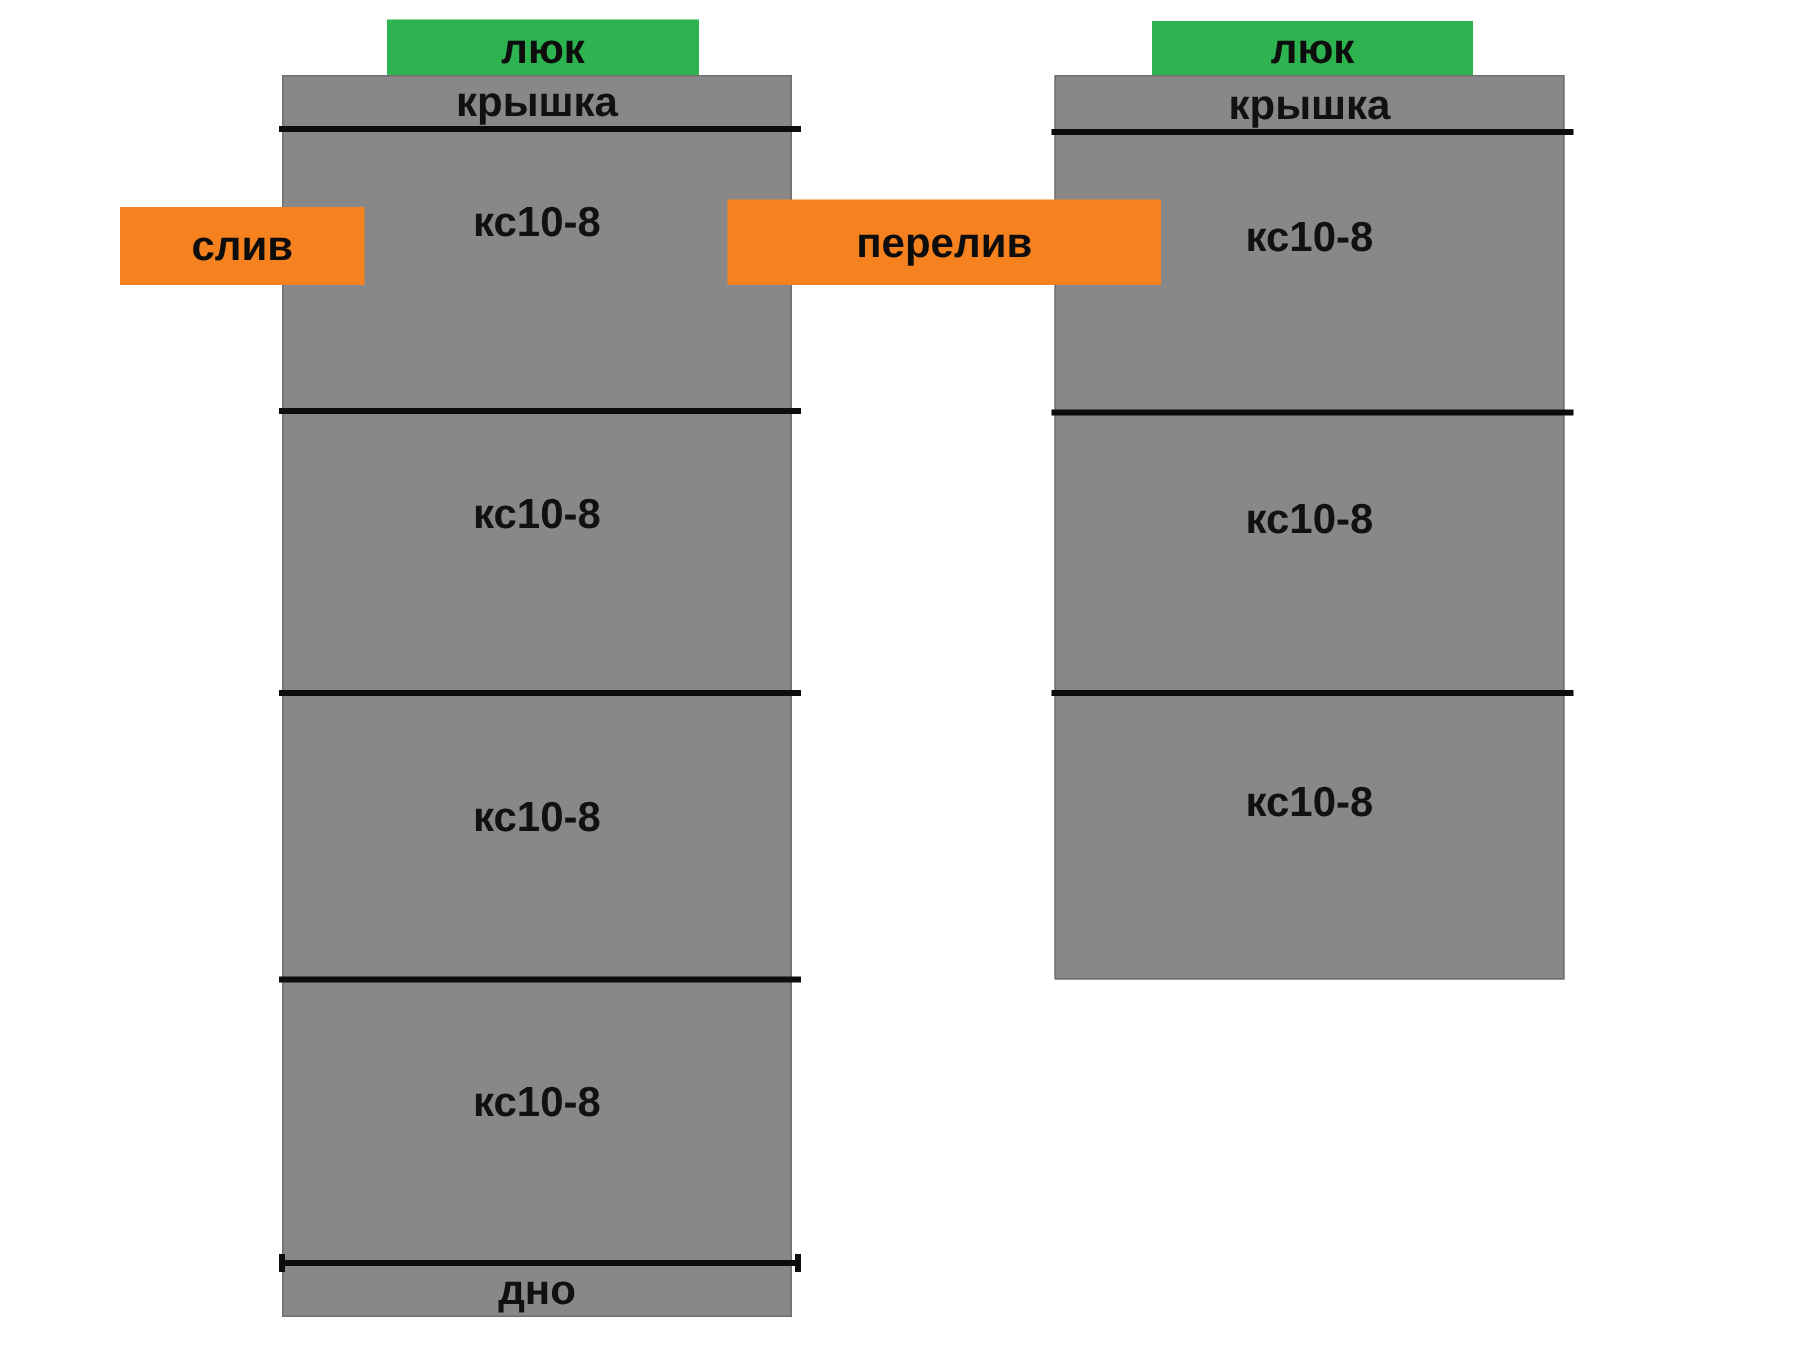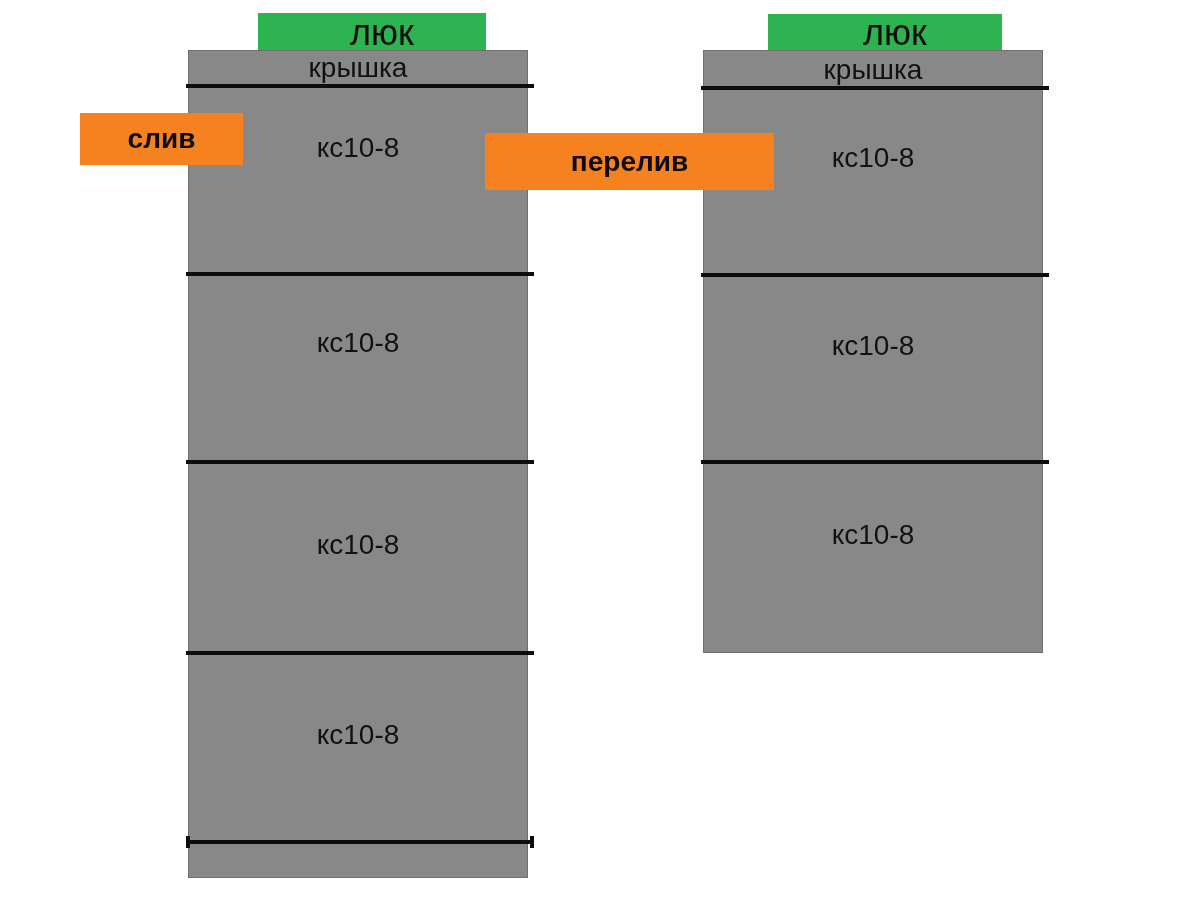--- a/index.html
+++ b/index.html
@@ -12,25 +12,25 @@
   }
   .abs{position:absolute;}
   .well-body{
     background:#888888;
     border:1px solid #6f6f6f;
     box-sizing:border-box;
   }
   .hatch{
     background:#2db34f;
     display:flex;align-items:center;justify-content:center;
-    font-weight:normal;font-size:36px;color:#0d0d0d;padding-left:20px;
+    font-weight:bold;font-size:28px;color:#0d0d0d;
   }
   .cover-label, .ring-label, .bottom-label{
     text-align:center;
-    font-weight:normal;font-size:28px;color:#111111;
+    font-weight:bold;font-size:28px;color:#111111;
     line-height:1.1;
   }
   .divider{
     background:#0d0d0d;height:4px;
   }
   .dim-line{
     background:#0d0d0d;height:4px;
   }
   .dim-tick{
     position:absolute;top:-4px;width:4px;height:12px;background:#0d0d0d;
@@ -69,20 +69,21 @@
 
   <div class="abs divider" style="left:186px;top:651px;width:348px;"></div>
 
   <div class="abs ring-label" style="left:188px;top:720px;width:340px;">кс10-8</div>
 
   <div class="abs dim-line" style="left:186px;top:840px;width:348px;">
     <span class="dim-tick" style="left:0;"></span>
     <span class="dim-tick" style="right:0;"></span>
   </div>
 
+  <div class="abs bottom-label" style="left:188px;top:845px;width:340px;">дно</div>
 
   <div class="abs hatch" style="left:768px;top:14px;width:214px;height:38px;">
     <span>люк</span>
   </div>
 
   <div class="abs well-body" style="left:703px;top:50px;width:340px;height:603px;"></div>
 
   <div class="abs cover-label" style="left:703px;top:55px;width:340px;">крышка</div>
 
   <div class="abs divider" style="left:701px;top:86px;width:348px;"></div>
@@ -90,21 +91,21 @@
   <div class="abs ring-label" style="left:703px;top:143px;width:340px;">кс10-8</div>
 
   <div class="abs divider" style="left:701px;top:273px;width:348px;"></div>
 
   <div class="abs ring-label" style="left:703px;top:331px;width:340px;">кс10-8</div>
 
   <div class="abs divider" style="left:701px;top:460px;width:348px;"></div>
 
   <div class="abs ring-label" style="left:703px;top:520px;width:340px;">кс10-8</div>
 
-  <div class="abs pipe-label" style="left:80px;top:113px;width:163px;height:52px;">
+  <div class="abs pipe-label" style="left:80px;top:138px;width:163px;height:52px;">
     <span>слив</span>
   </div>
 
   <div class="abs pipe-label" style="left:473px;top:133px;width:289px;height:57px;margin-left:12px;">
     <span>перелив</span>
   </div>
 
 </div>
 
 </body></html>

